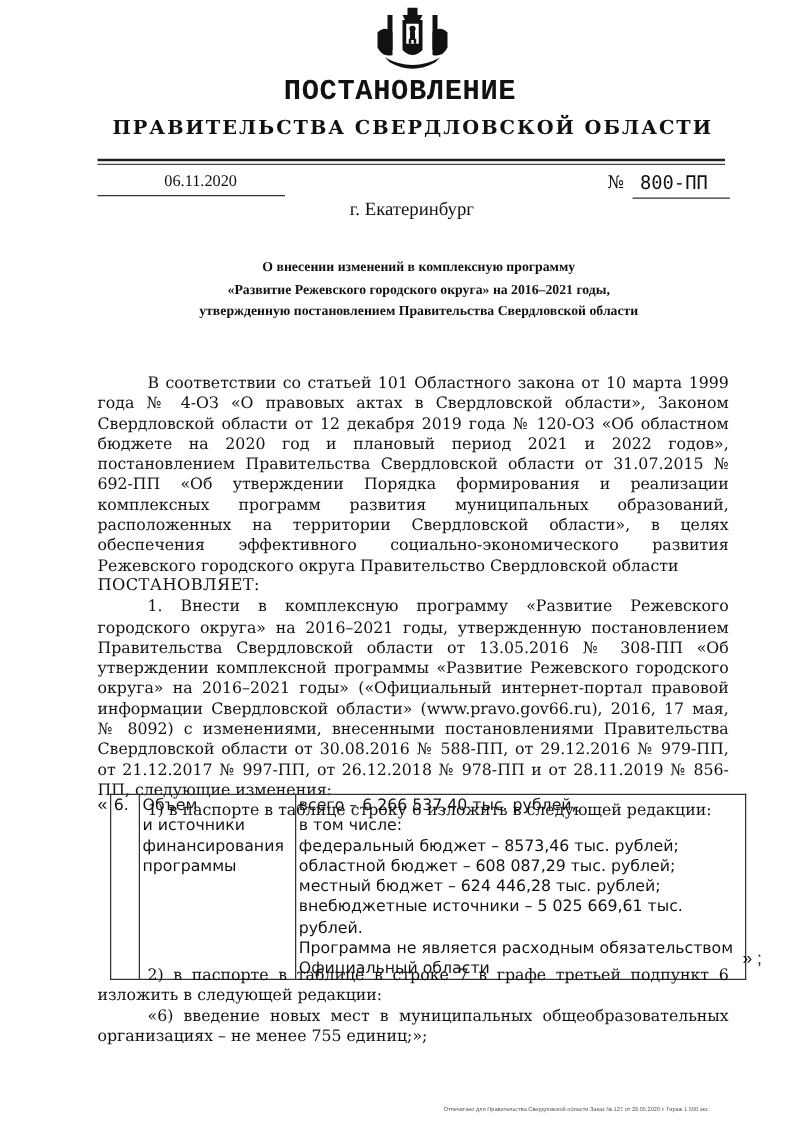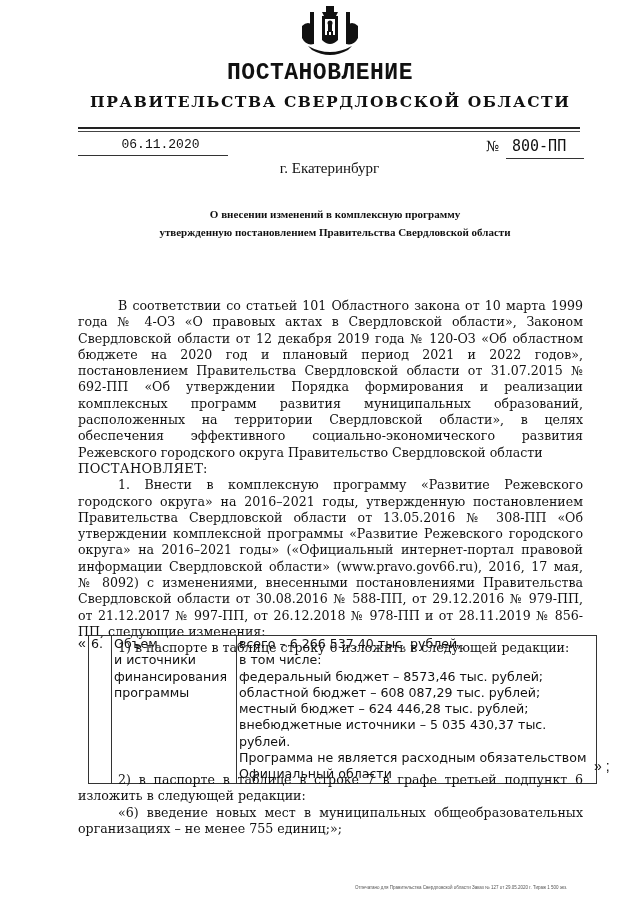--- a/index.html
+++ b/index.html
@@ -2,21 +2,21 @@
 <html><head>
 <meta charset="utf-8">
 <style>
   html, body { margin: 0; padding: 0; background: #ffffff; }
   body { width: 640px; height: 905px; position: relative; overflow: hidden; color: #111; font-family: "Liberation Serif", "DejaVu Serif", serif; }
   .emblem { position: absolute; left: 298px; top: 6px; width: 64px; height: 52px; }
   .title-main { position: absolute; left: 0; right: 0; top: 60px; text-align: center; font-family: Liberation Mono, monospace; font-weight: bold; font-size: 23px; letter-spacing: 0.5px; color: #111; }
   .title-sub { position: absolute; left: 0; right: 0; top: 92px; font-family: "DejaVu Serif", serif; font-weight: bold; font-size: 15.5px; letter-spacing: 1.6px; padding-left: 90px; color: #111; }
   .rule-thick { position: absolute; left: 78px; right: 60px; top: 127px; height: 2px; background: #222; }
   .rule-thin { position: absolute; left: 78px; right: 60px; top: 131px; height: 1px; background: #444; }
-  .date-field { position: absolute; left: 78px; top: 137px; width: 135px; border-bottom: 1px solid #333; text-align: center; font-family: Liberation Mono, monospace; font-size: 13px; padding-bottom: 3px; padding-left: 15px; }
+  .date-field { position: absolute; left: 78px; top: 137px; width: 135px; border-bottom: 1px solid #333; text-align: center; font-family: Liberation Serif, serif; font-size: 13px; padding-bottom: 3px; padding-left: 15px; }
   .num-label { position: absolute; left: 486px; top: 138px; font-family: "DejaVu Serif", serif; font-size: 14px; }
   .num-field { position: absolute; left: 506px; top: 137px; width: 72px; border-bottom: 1px solid #333; font-family: "DejaVu Sans Mono", monospace; font-size: 15px; padding-bottom: 3px; padding-left: 6px; }
   .city { position: absolute; left: 0; right: 0; top: 160px; text-align: center; padding-left: 19px; font-size: 15px; }
   .heading { position: absolute; left: 90px; right: 60px; top: 206px; text-align: center; font-weight: bold; font-size: 11px; line-height: 17.5px; }
   .body-text { position: absolute; left: 78px; width: 505px; font-family: "DejaVu Serif", serif; font-size: 12.6px; line-height: 16.3px; text-align: justify; }
   .body-text p { margin: 0; }
   .indent { text-indent: 40px; }
   .postanov { font-weight: normal; font-size: 13px; letter-spacing: 0.3px; font-family: "DejaVu Serif", serif; }
   .sec1 { top: 298px; }
   .tbl-wrap { position: absolute; left: 78px; top: 635px; width: 540px; }
@@ -62,20 +62,21 @@
 <div class="rule-thin"></div>
 
 <div class="date-field">06.11.2020</div>
 <div class="num-label">№</div>
 <div class="num-field">800-ПП</div>
 
 <div class="city">г. Екатеринбург</div>
 
 <div class="heading">
   <div>О внесении изменений в комплексную программу</div>
+  <div>«Развитие Режевского городского округа» на 2016–2021 годы,</div>
   <div>утвержденную постановлением Правительства Свердловской области</div>
 </div>
 
 <div class="body-text sec1">
   <p class="indent">В соответствии со статьей 101 Областного закона от 10 марта 1999 года № 4-ОЗ «О правовых актах в Свердловской области», Законом Свердловской области от 12 декабря 2019 года № 120-ОЗ «Об областном бюджете на 2020 год и плановый период 2021 и 2022 годов», постановлением Правительства Свердловской области от 31.07.2015 № 692-ПП «Об утверждении Порядка формирования и реализации комплексных программ развития муниципальных образований, расположенных на территории Свердловской области», в целях обеспечения эффективного социально-экономического развития Режевского городского округа Правительство Свердловской области</p>
   <p class="postanov">ПОСТАНОВЛЯЕТ:</p>
   <p class="indent">1. Внести в комплексную программу «Развитие Режевского городского округа» на 2016–2021 годы, утвержденную постановлением Правительства Свердловской области от 13.05.2016 № 308-ПП «Об утверждении комплексной программы «Развитие Режевского городского округа» на 2016–2021 годы» («Официальный интернет-портал правовой информации Свердловской области» (www.pravo.gov66.ru), 2016, 17 мая, № 8092) с изменениями, внесенными постановлениями Правительства Свердловской области от 30.08.2016 № 588-ПП, от 29.12.2016 № 979-ПП, от 21.12.2017 № 997-ПП, от 26.12.2018 № 978-ПП и от 28.11.2019 № 856-ПП, следующие изменения:</p>
   <p class="indent">1) в паспорте в таблице строку 6 изложить в следующей редакции:</p>
 </div>
 
@@ -90,21 +91,21 @@
         <div>и источники</div>
         <div>финансирования</div>
         <div>программы</div>
       </td>
       <td class="c-val">
         <div>всего – 6 266 537,40 тыс. рублей,</div>
         <div>в том числе:</div>
         <div>федеральный бюджет – 8573,46 тыс. рублей;</div>
         <div>областной бюджет – 608 087,29 тыс. рублей;</div>
         <div>местный бюджет – 624 446,28 тыс. рублей;</div>
-        <div>внебюджетные источники – 5 035 430,37 тыс. рублей.</div>
+        <div>внебюджетные источники – 5 025 669,61 тыс. рублей.</div>
         <div>Программа не является расходным обязательством</div>
         <div>Официальный области</div>
       </td>
     </tr>
   </tbody>
     </table>
   <span class="quote-close">» ;</span>
 </div>
 
 <div class="body-text sec2">

